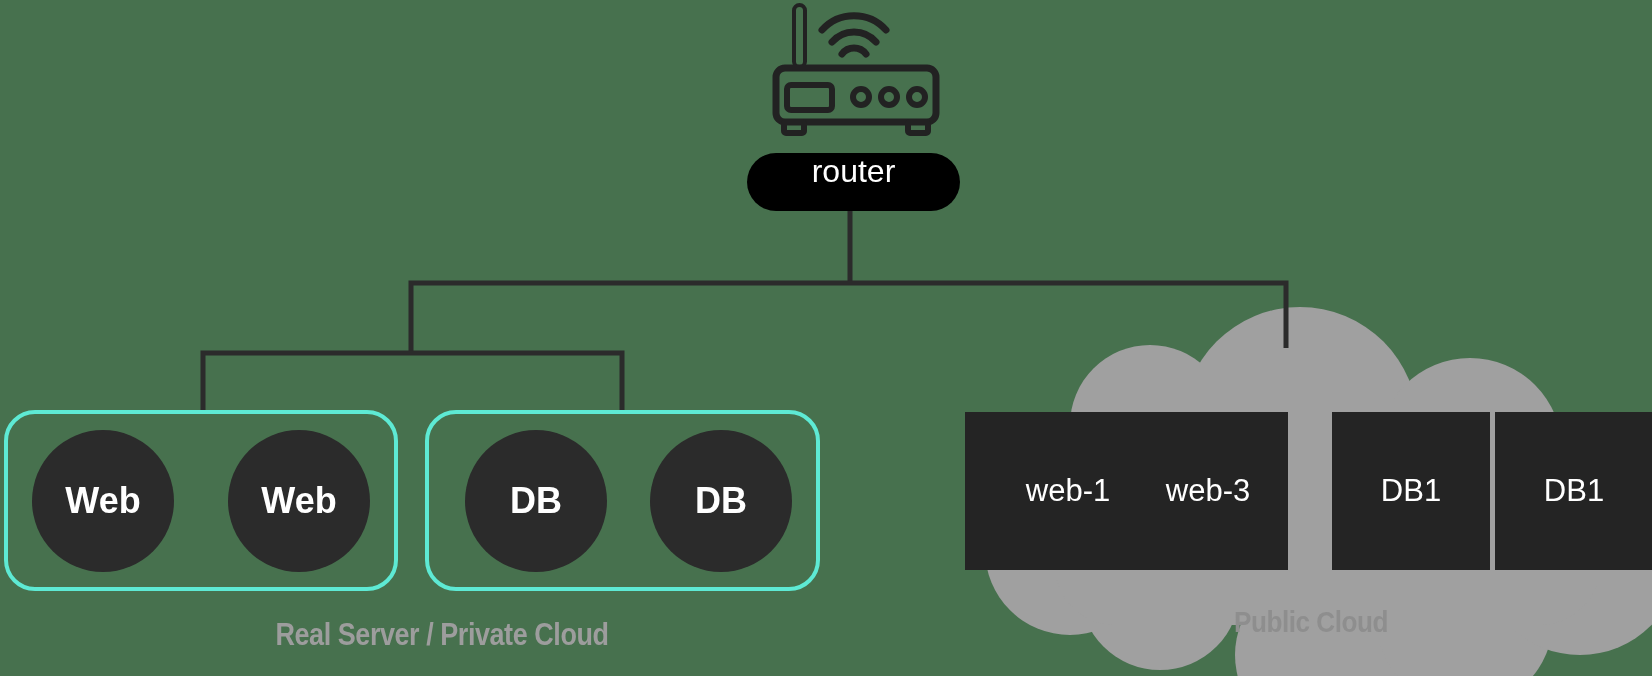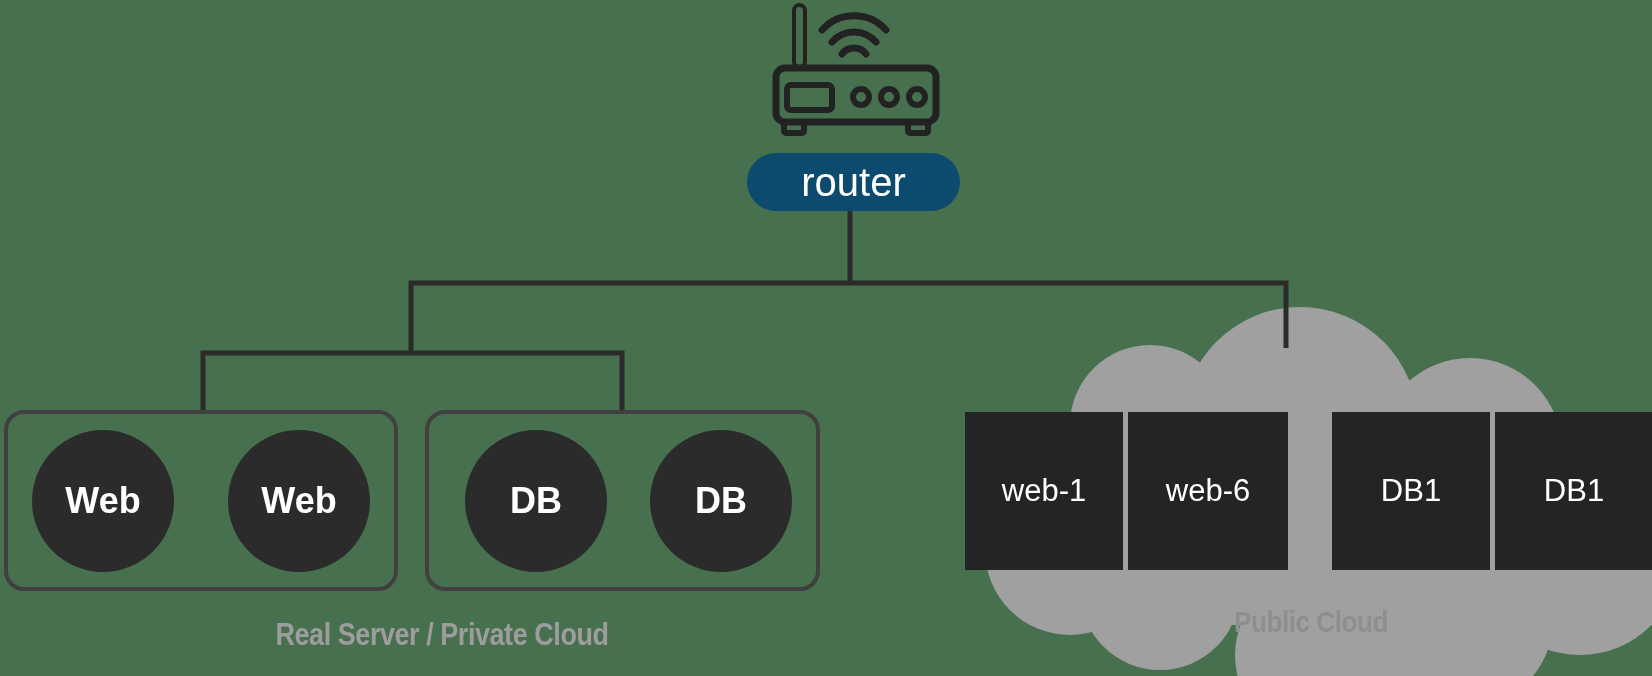--- a/index.html
+++ b/index.html
@@ -48,57 +48,57 @@
     height: 158px;
     background: #242424;
     color: #ffffff;
     display: flex;
     align-items: center;
     justify-content: center;
     font-size: 31px;
     font-weight: 500;
     z-index: 3;
   }
-  .sq1 { left: 965px;  width: 158px; }
+  .sq1 { left: 965px;  width: 158px; padding-left: 24px; }
   .sq2 { left: 1128px; width: 160px; }
   .sq3 { left: 1332px; width: 158px; }
   .sq4 { left: 1495px; width: 158px; }
   
   .art {
     position: absolute;
     left: 0; top: 0;
     width: 1652px;
     height: 676px;
     z-index: 4;
     pointer-events: none;
   }
   
   .pill {
     position: absolute;
     left: 747px;
     top: 153px;
     width: 213px;
     height: 58px;
-    background: #0c4a6e;
+    background: #000000;
     border-radius: 30px;
     display: flex;
-    align-items: center;
+    align-items: flex-start;
     justify-content: center;
     color: #ffffff;
-    font-size: 40px;
+    font-size: 32px;
     font-weight: 500;
     z-index: 5;
   }
   
   .group {
     position: absolute;
     top: 410px;
     height: 181px;
-    border: 4px solid #404040;
-    border-radius: 20px;
+    border: 4px solid #5eead4;
+    border-radius: 31px;
     box-sizing: border-box;
     display: flex;
     align-items: center;
     justify-content: space-between;
     padding: 0 24px;
     z-index: 5;
   }
   .group-web { left: 4px;   width: 394px; }
   .group-db  { left: 425px; width: 395px; padding-left: 36px; }
   .node-circle {
@@ -141,21 +141,21 @@
   <div class="cloud-part" style="left:1377px; top:532px; width:176px; height:176px;"></div>
   <div class="cloud-part" style="left:1480px; top:455px; width:200px; height:200px;"></div>
   <div class="cloud-fill" style="left:1055px; top:430px; width:545px; height:195px;"></div>
 
   <div class="cloud-label">Public Cloud</div>
 
   <div class="server-box sq1">
       <span>web-1</span>
     </div>
   <div class="server-box sq2">
-      <span>web-6</span>
+      <span>web-3</span>
     </div>
   <div class="server-box sq3">
       <span>DB1</span>
     </div>
   <div class="server-box sq4">
       <span>DB1</span>
     </div>
 
   <svg class="art" viewBox="0 0 1652 676" xmlns="http://www.w3.org/2000/svg">
 

